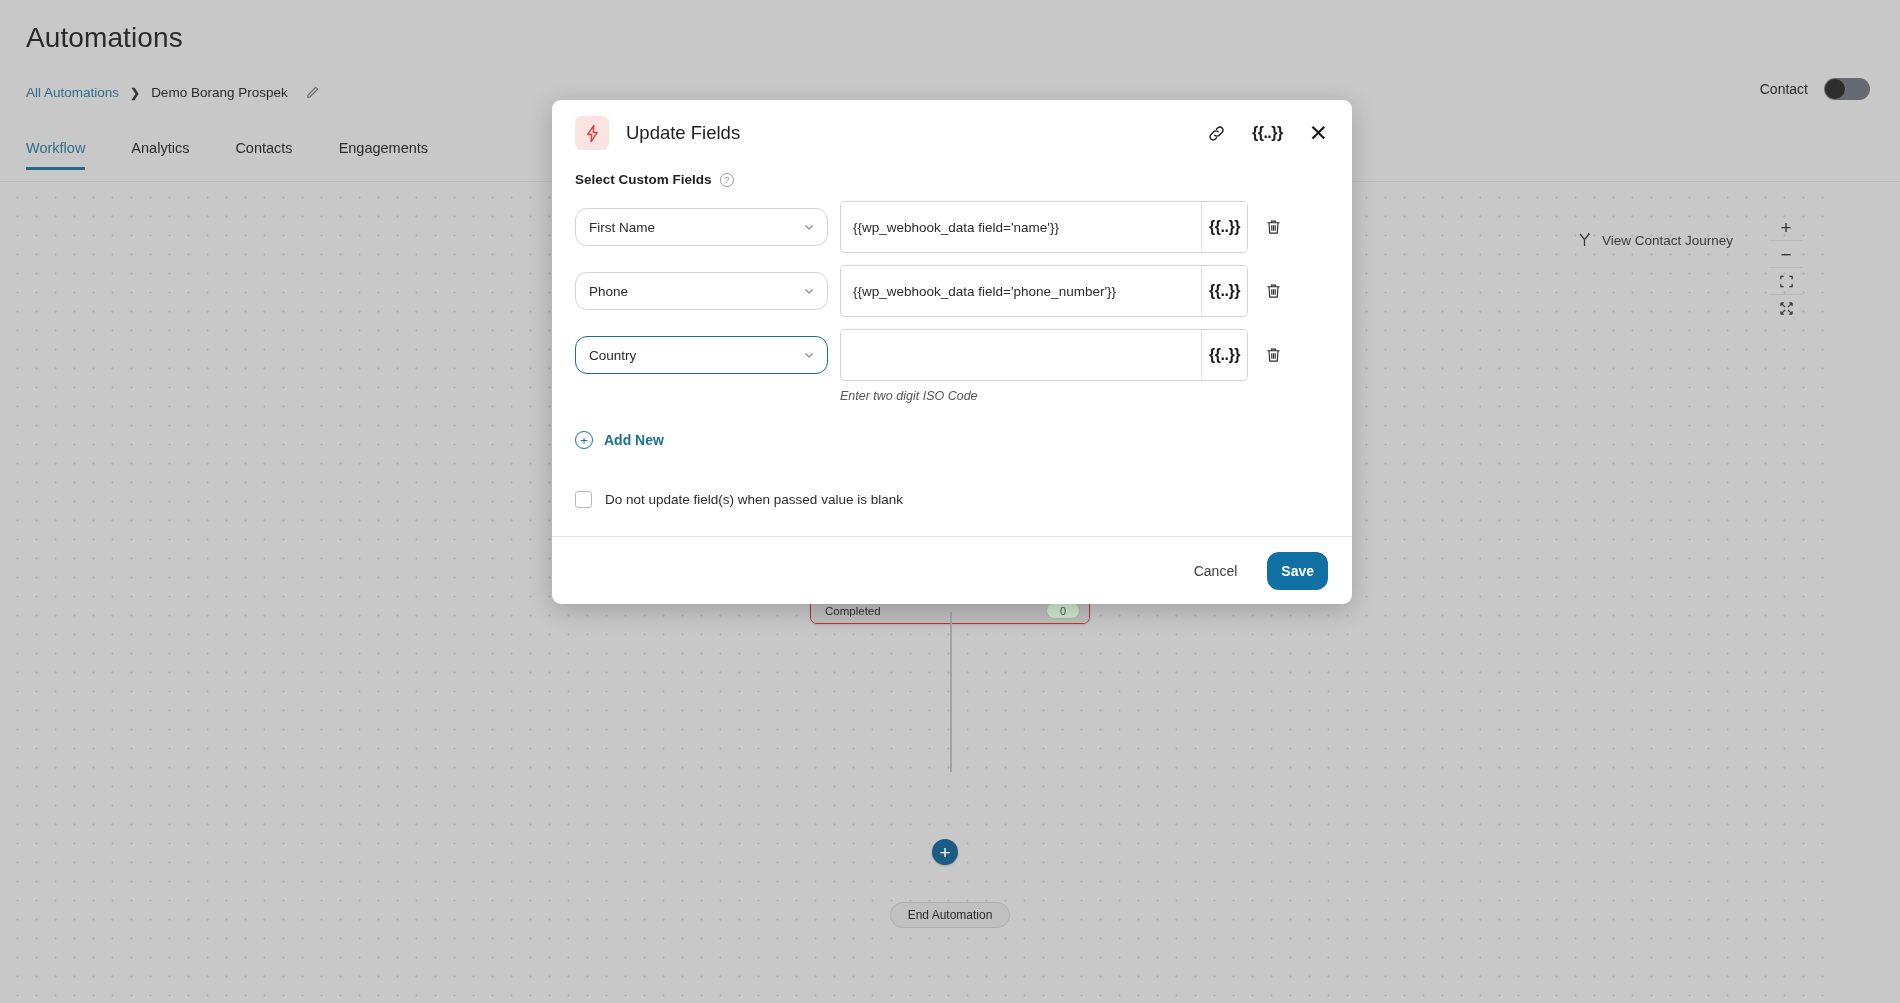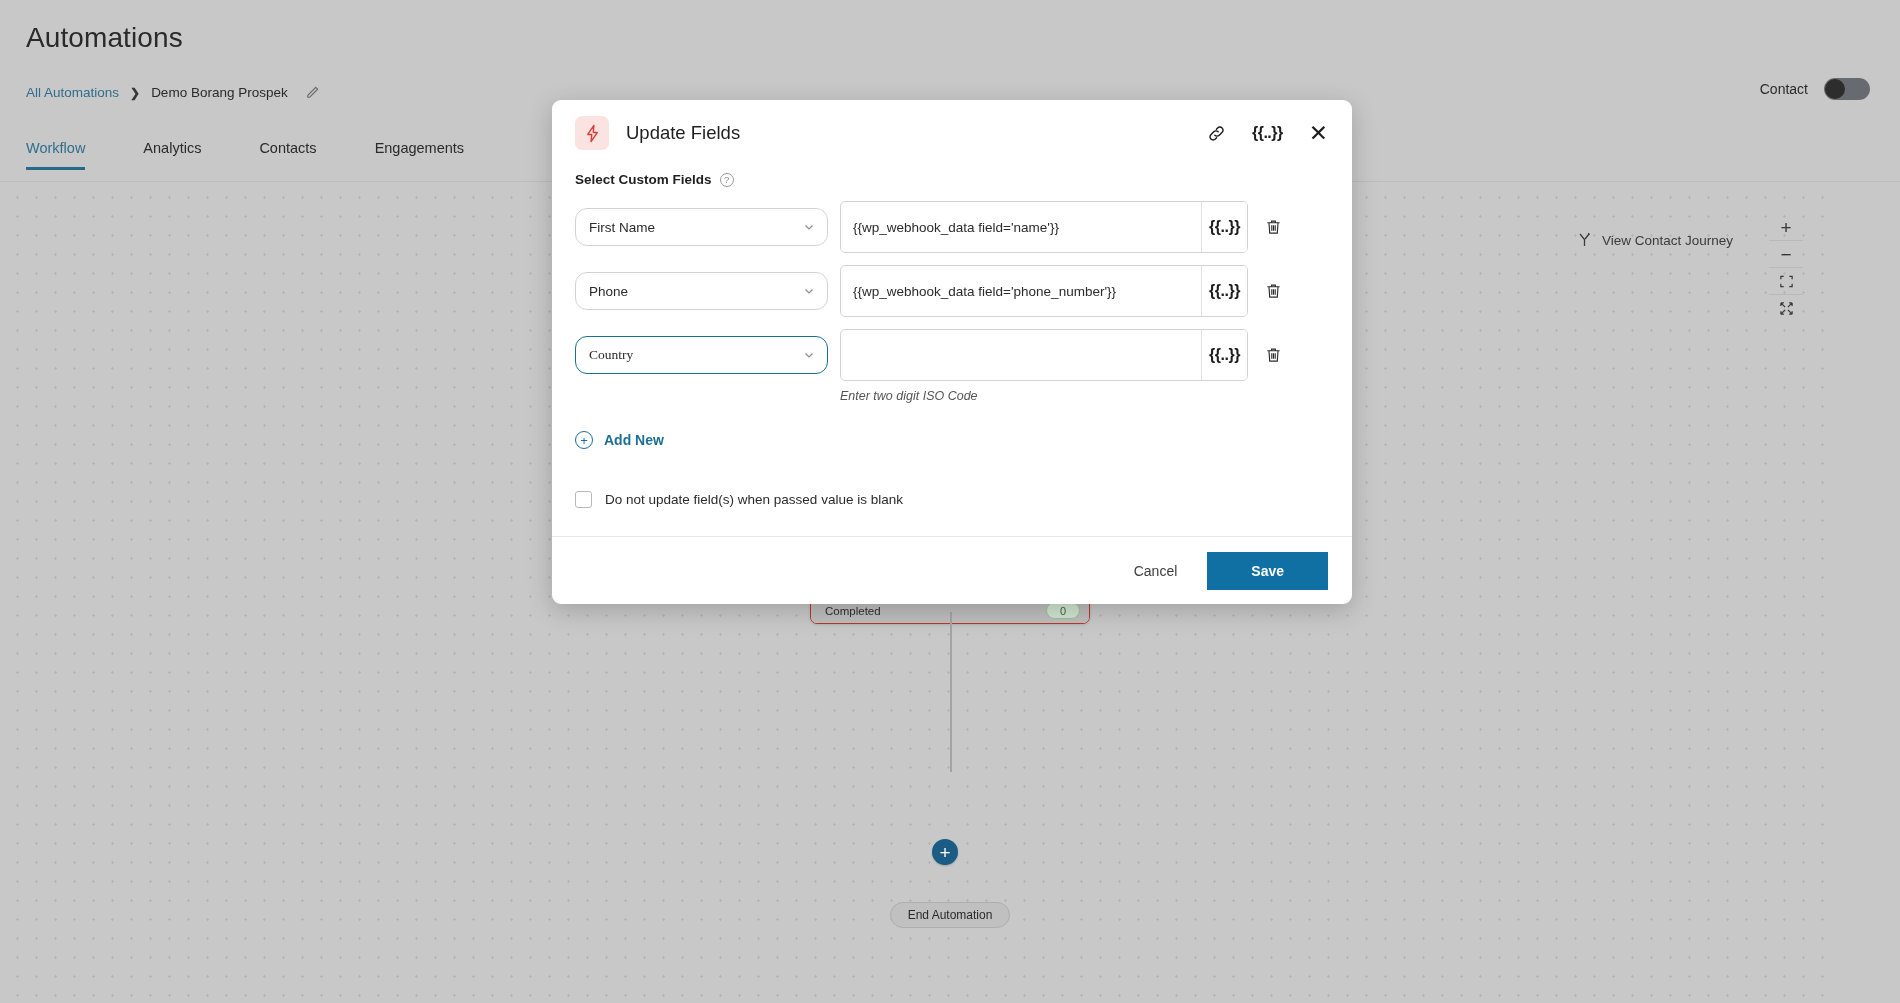--- a/index.html
+++ b/index.html
@@ -88,21 +88,21 @@
     left: 1px; top: 1px;
     width: 20px; height: 20px;
     border-radius: 50%;
     background: #2e2e2e;
   }
 
   .tabs {
     position: absolute;
     left: 26px; top: 140px;
     display: flex;
-    gap: 12px;
+    gap: 0;
   }
   .tab {
     padding: 0 24px 14px 0;
     margin-right: 22px;
     font-size: 14.5px;
     color: #2b2b2b;
     cursor: pointer;
     position: relative;
   }
   .tab.active { color: #31708f; }
@@ -349,21 +349,20 @@
     align-items: center;
     padding: 0 12px 0 13px;
     font-size: 13.5px;
     color: #2b2b2b;
     background: #fff;
     cursor: pointer;
     position: relative;
   }
   .select-box.focused {
     border: 1.6px solid #1b6f93;
-    font-family: Liberation Serif, serif;
   }
   .chev {
     margin-left: auto;
     color: #8b8b8b;
     display: flex;
   }
   .chev svg { display: block; }
 
   .value-wrap {
     width: 408px; height: 52px;
@@ -473,22 +472,22 @@
     padding: 10px 20px;
     cursor: pointer;
     font-family: Liberation Sans, sans-serif;
   }
   .btn-save {
     background: #1070a4;
     border: none;
     color: #fff;
     font-size: 14px;
     font-weight: 700;
-    padding: 11px 44px;
-    border-radius: 0;
+    padding: 11px 14px;
+    border-radius: 12px;
     cursor: pointer;
     font-family: "Liberation Sans", sans-serif;
   }
 </style>
 </head>
 <body>
 
 <div id="app">
 
   <div class="topbar">

